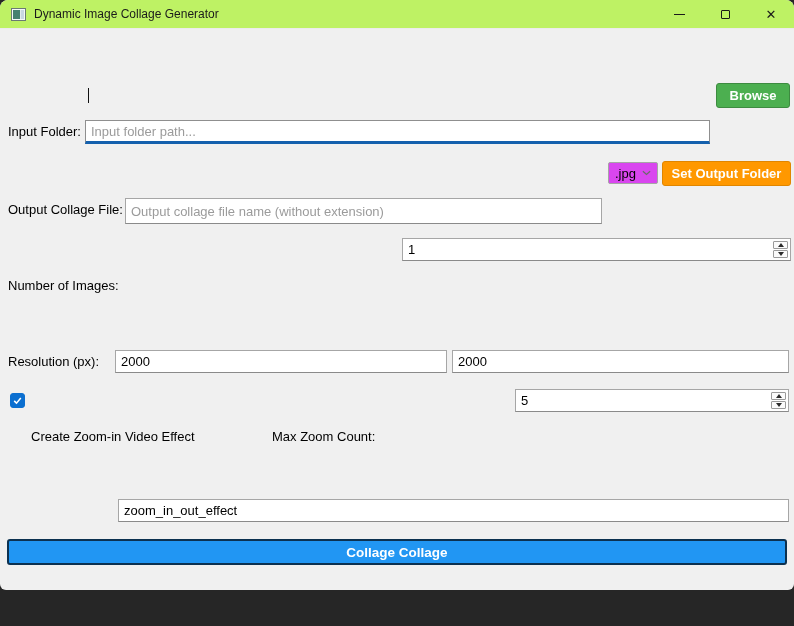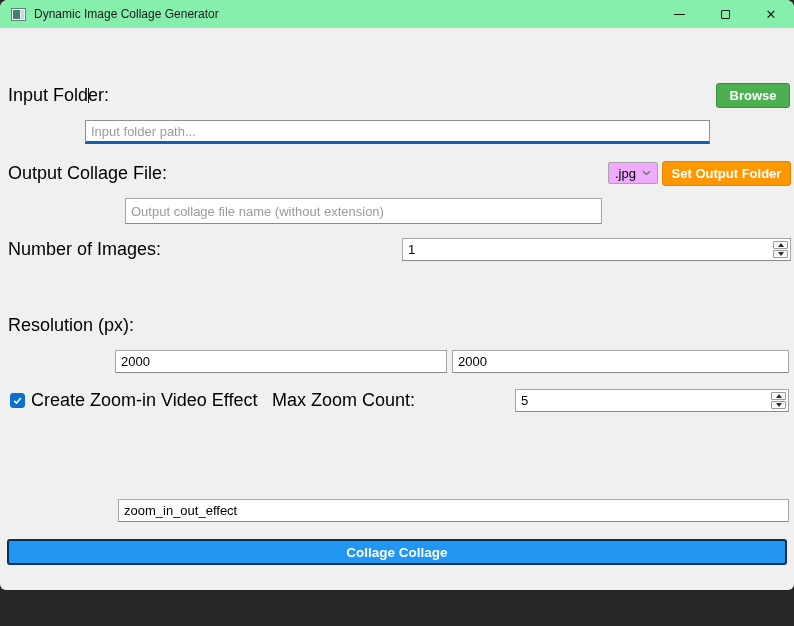--- a/index.html
+++ b/index.html
@@ -7,33 +7,33 @@
   body { font-family:"Liberation Sans", sans-serif; background:#262626; position:relative; overflow:hidden; }
 
   .window {
     position:absolute; left:0; top:8; width:794px; height:590px;
     background:#f0f0f0; border-radius:8px 8px 6px 6px; overflow:hidden;
   }
 
   
   .titlebar {
     position:absolute; left:0; top:0; right:0; height:29px;
-    background:#86efac; display:flex; align-items:center;
+    background:#bef264; display:flex; align-items:center;
     border-bottom:1px solid #ececec;
   }
   .app-icon { width:15px; height:15px; margin-left:11px; flex:0 0 auto; }
   .title { font-size:12px; color:#1b1b1b; margin-left:8px; flex:1 1 auto; white-space:nowrap; }
   .win-controls { display:flex; height:100%; }
   .win-btn { width:46px; height:100%; display:flex; align-items:center; justify-content:center; cursor:default; }
   .glyph-min { width:11px; height:0; border-top:1px solid #1a1a1a; }
   .glyph-max { width:9px; height:9px; border:1px solid #1a1a1a; border-radius:1px; }
   .glyph-close { font-size:13px; color:#1a1a1a; line-height:1; }
 
   
-  .lbl { position:absolute; font-size:18px; color:#000; white-space:nowrap; display:flex; align-items:center; }
+  .lbl { position:absolute; font-size:13px; color:#000; white-space:nowrap; display:flex; align-items:center;margin-top:36px; }
   .tin {
     position:absolute; font-family:"Liberation Sans", sans-serif; font-size:13px; color:#000;
     background:#fff; border:1px solid #a6a6a6; border-bottom-color:#8a8a8a;
     padding:0 5px; outline:none;margin-top:36px;
   }
   .tin::placeholder { color:#9b9b9b; opacity:1; }
   .tin-focused { border:1px solid #8f8f8f; border-bottom:3px solid #1460ad; }
   .caret { position:absolute; width:1px; background:#111; }
 
   .btn {
@@ -50,21 +50,21 @@
     position:absolute; left:0; top:0; bottom:0; right:20px; border:none; outline:none;
     font-family:"Liberation Sans", sans-serif; font-size:13px; padding:0 5px; background:transparent;
   }
   .spin-btns { position:absolute; right:1px; top:1px; bottom:1px; width:17px; display:flex; flex-direction:column; gap:1px; padding:1px; }
   .spin-btn { flex:1; border:1px solid #9a9a9a; background:#fbfbfb; display:flex; align-items:center; justify-content:center; border-radius:1px; }
   .tri-up { width:0; height:0; border-left:3px solid transparent; border-right:3px solid transparent; border-bottom:4px solid #2b2b2b; }
   .tri-down { width:0; height:0; border-left:3px solid transparent; border-right:3px solid transparent; border-top:4px solid #2b2b2b; }
 
   
   .combo {
-    position:absolute; background:#f0abfc; border:1px solid #a6a6a6; border-radius:2px;
+    position:absolute; background:#d946ef; border:1px solid #a6a6a6; border-radius:2px;
     font-size:13px; color:#000; display:flex; align-items:center; padding:0 6px; justify-content:space-between;
   }
 
   
   .checkbox { position:absolute; width:15px; height:15px; background:#0b6fd0; border:1px solid #0b6fd0; border-radius:3px;
     display:flex; align-items:center; justify-content:center; }
 </style>
 </head>
 <body>
 

